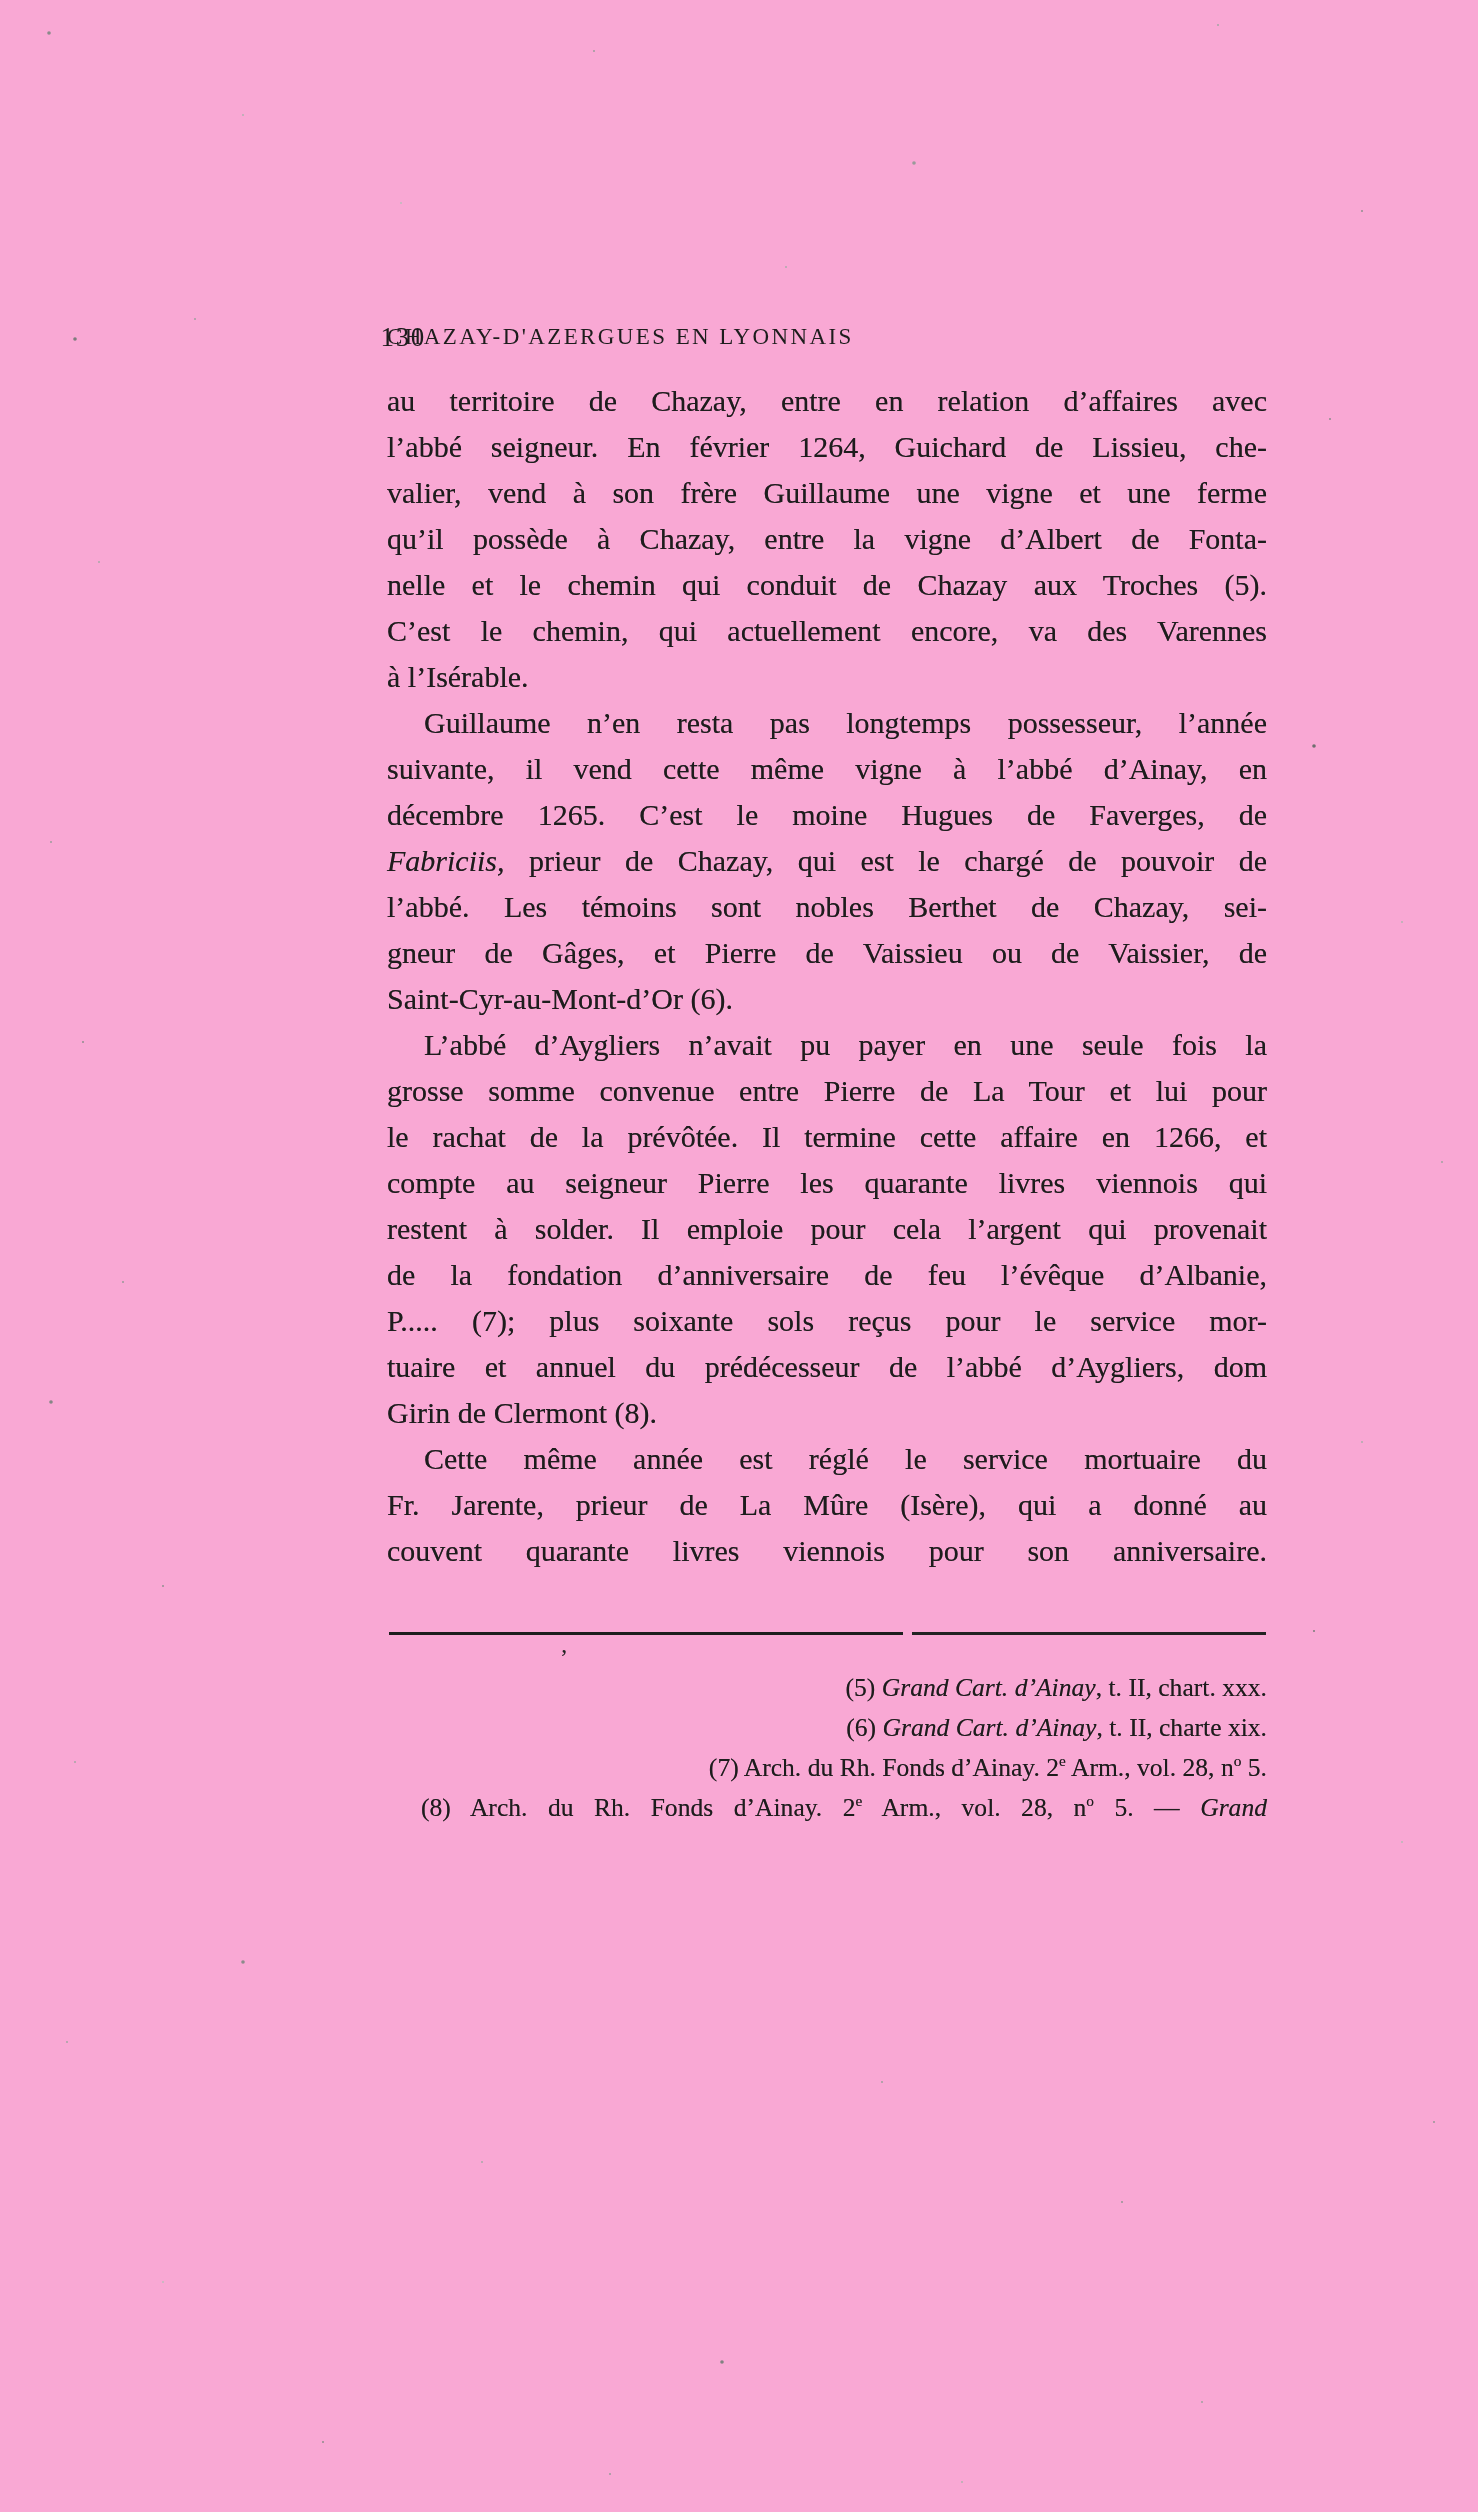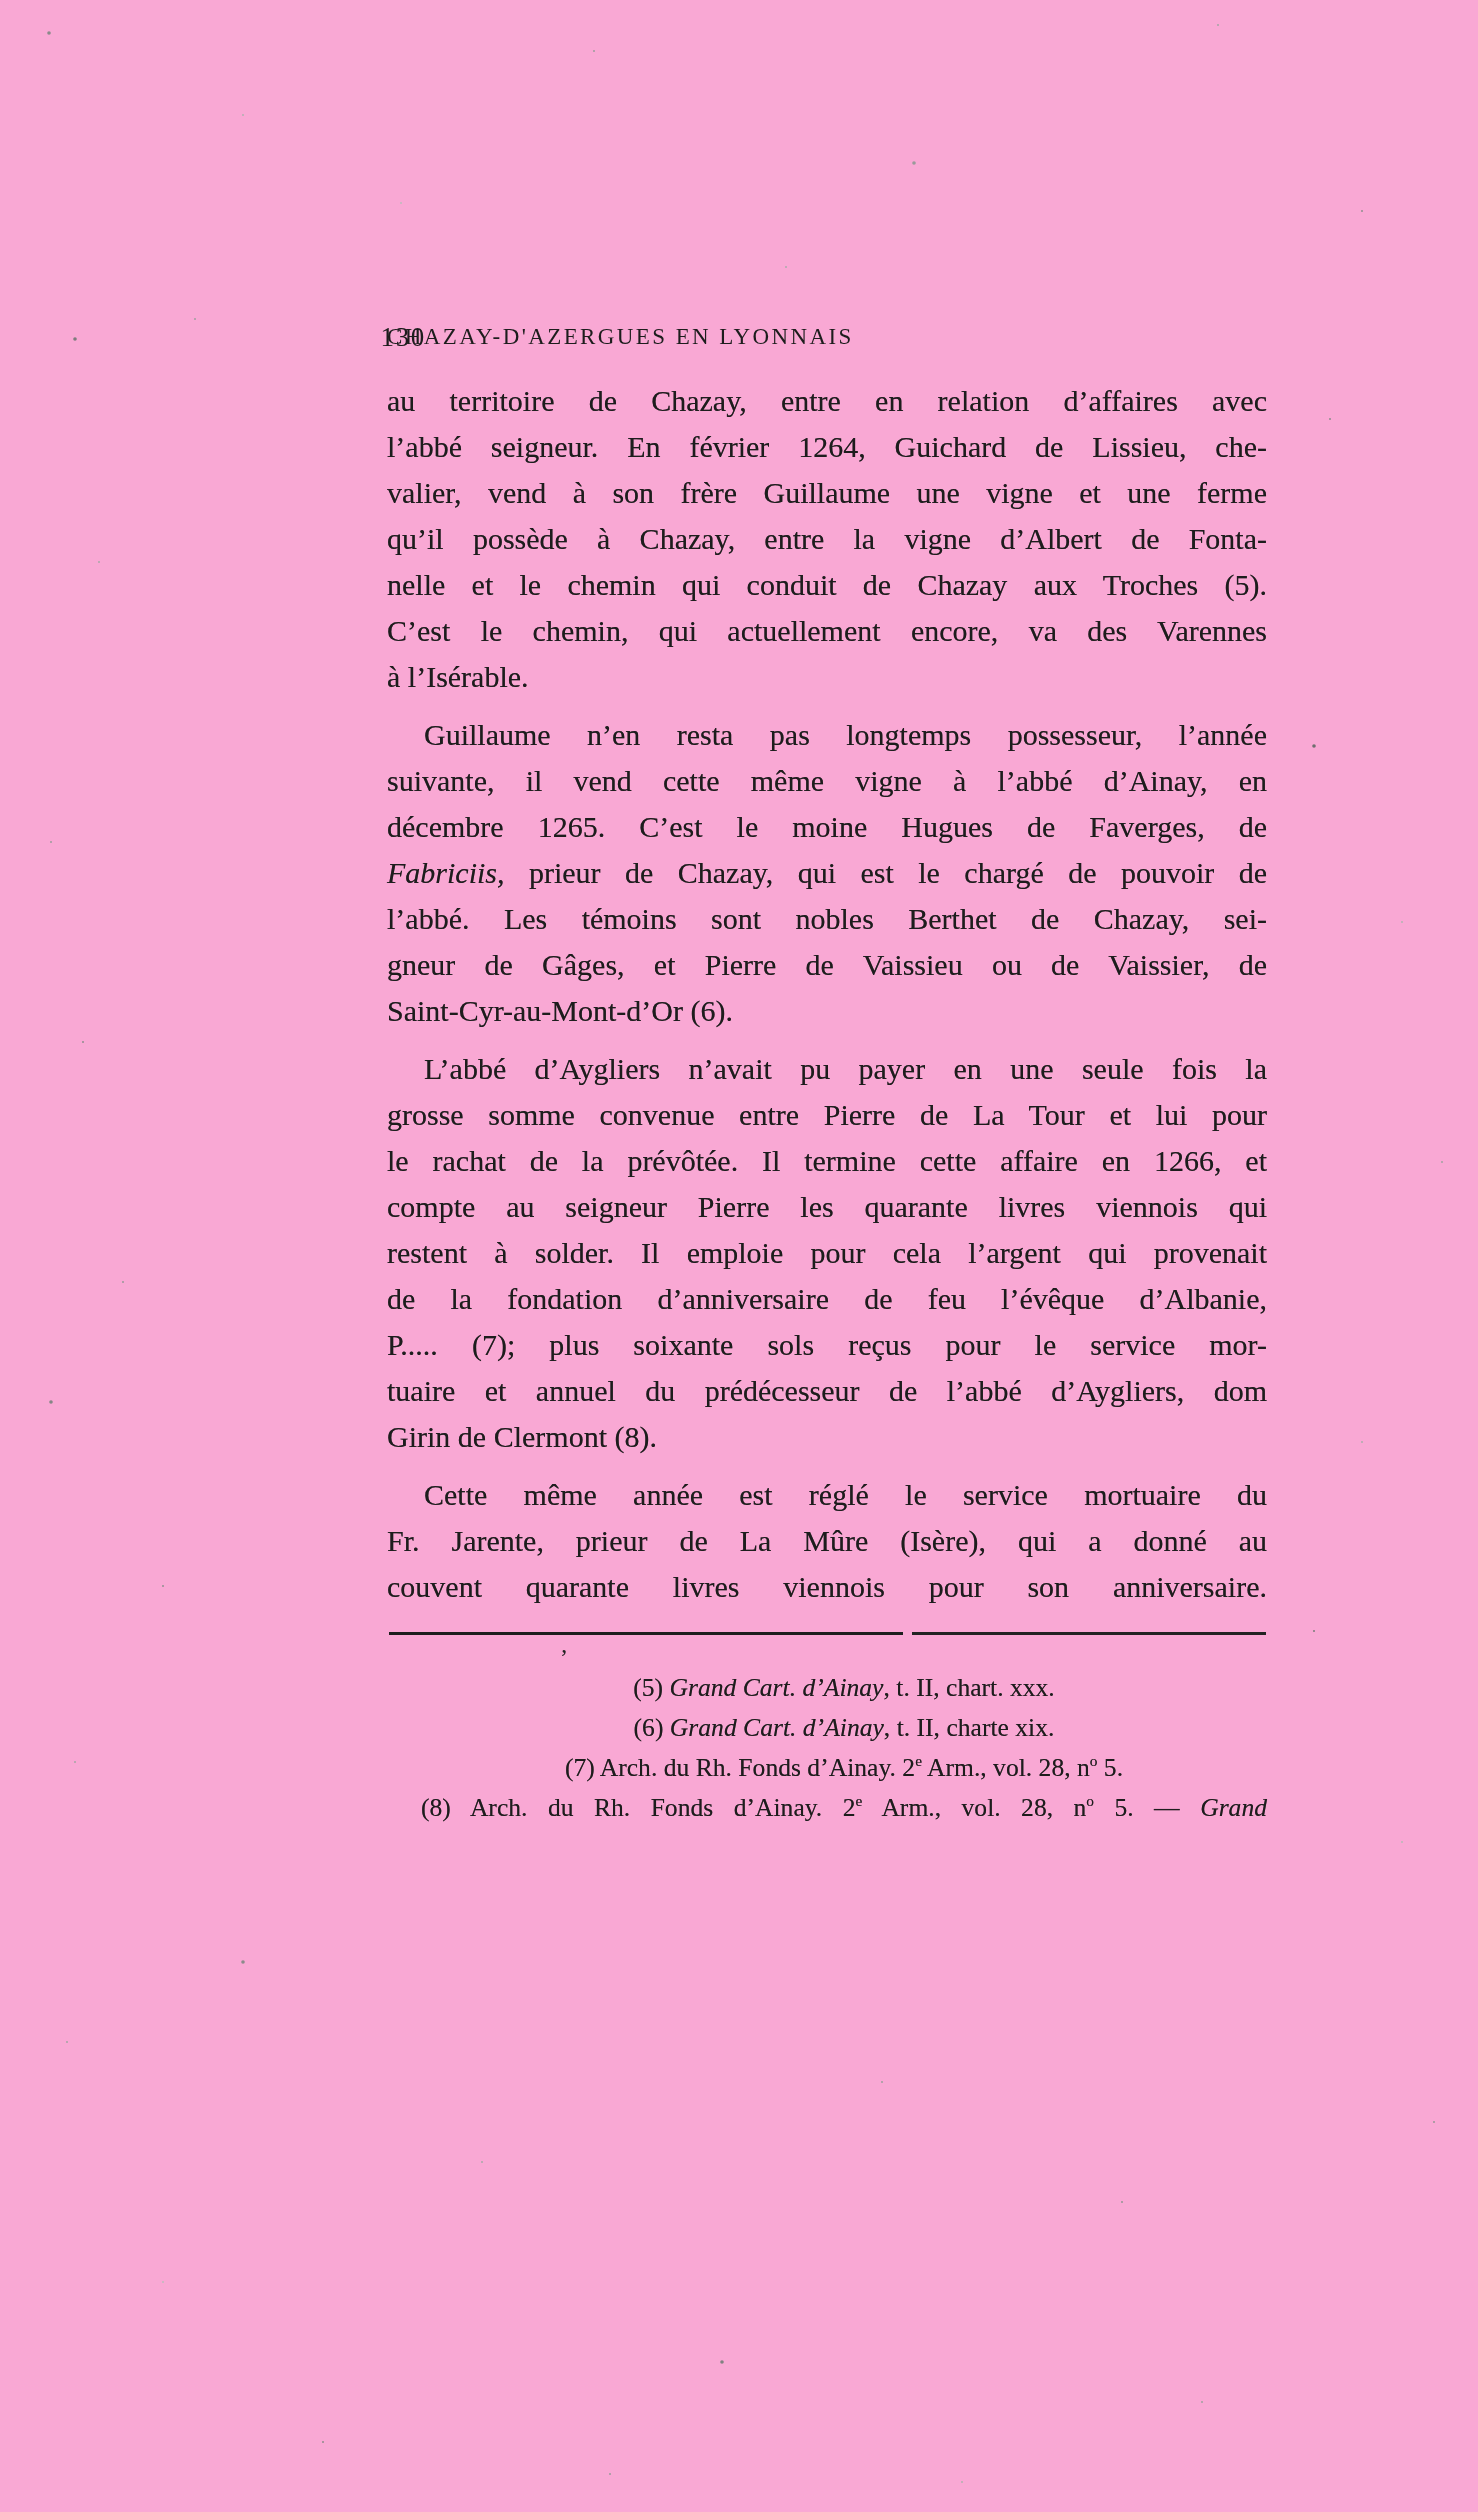--- a/index.html
+++ b/index.html
@@ -14,30 +14,30 @@
   .pageno{position:absolute;left:-6.4px;top:0;font-size:27px;letter-spacing:1.6px;}
   .runtitle{position:absolute;left:0;right:0;top:2.4px;text-align:left;
     font-size:23px;letter-spacing:2.4px;white-space:nowrap;}
   
   .bodytext{position:absolute;top:378px;left:0;width:880px;
     font-size:30px;line-height:46px;
     text-shadow:0 0 0.4px rgba(10,10,10,0.55);}
   .bl{width:880px;}
   .j{text-align:justify;text-align-last:justify;}
   .e{text-align:left;}
-  .ind{text-indent:37px;margin-top:12px;}
+  .ind{text-indent:37px;}
   .it{font-style:italic;}
   
   .rule{position:absolute;top:1632px;left:1.6px;width:877px;height:3.2px;
     background:linear-gradient(to right,#1e1e1e 0 514px,transparent 514px 523px,#232323 523px 100%);}
   .stray{position:absolute;top:1644px;left:173px;font-size:24px;color:#222;}
   
   .footnotes{position:absolute;top:1668px;left:0;width:880px;
     font-size:25.6px;line-height:40px;text-shadow:0 0 0.3px rgba(10,10,10,0.5);}
-  .fl{width:880px;text-align:center;}
+  .fl{width:880px;text-align:right;}
   .fi{padding-left:34px;box-sizing:border-box;}
   .fj{text-align:justify;text-align-last:justify;}
   .sup{font-size:0.6em;vertical-align:super;line-height:0;}
   
   .speck{position:absolute;left:0;top:0;width:2.4px;height:2.4px;border-radius:50%;background:transparent;
     box-shadow:
       48px 32px 0 0.8px #8a8a8a, 593px 50px 0 0 #9c9c9c, 1217px 24px 0 0 #a5a5a5,
       242px 114px 0 0 #b0b0b0, 913px 162px 0 0.8px #9a9a9a, 1361px 210px 0 0 #8f8f8f,
       400px 202px 0 0 #bdbdbd, 785px 266px 0 0 #ababab, 74px 338px 0 0.8px #7d7d7d,
       194px 318px 0 0 #9f9f9f, 1329px 418px 0 0 #8c8c8c, 98px 561px 0 0 #a8a8a8,

